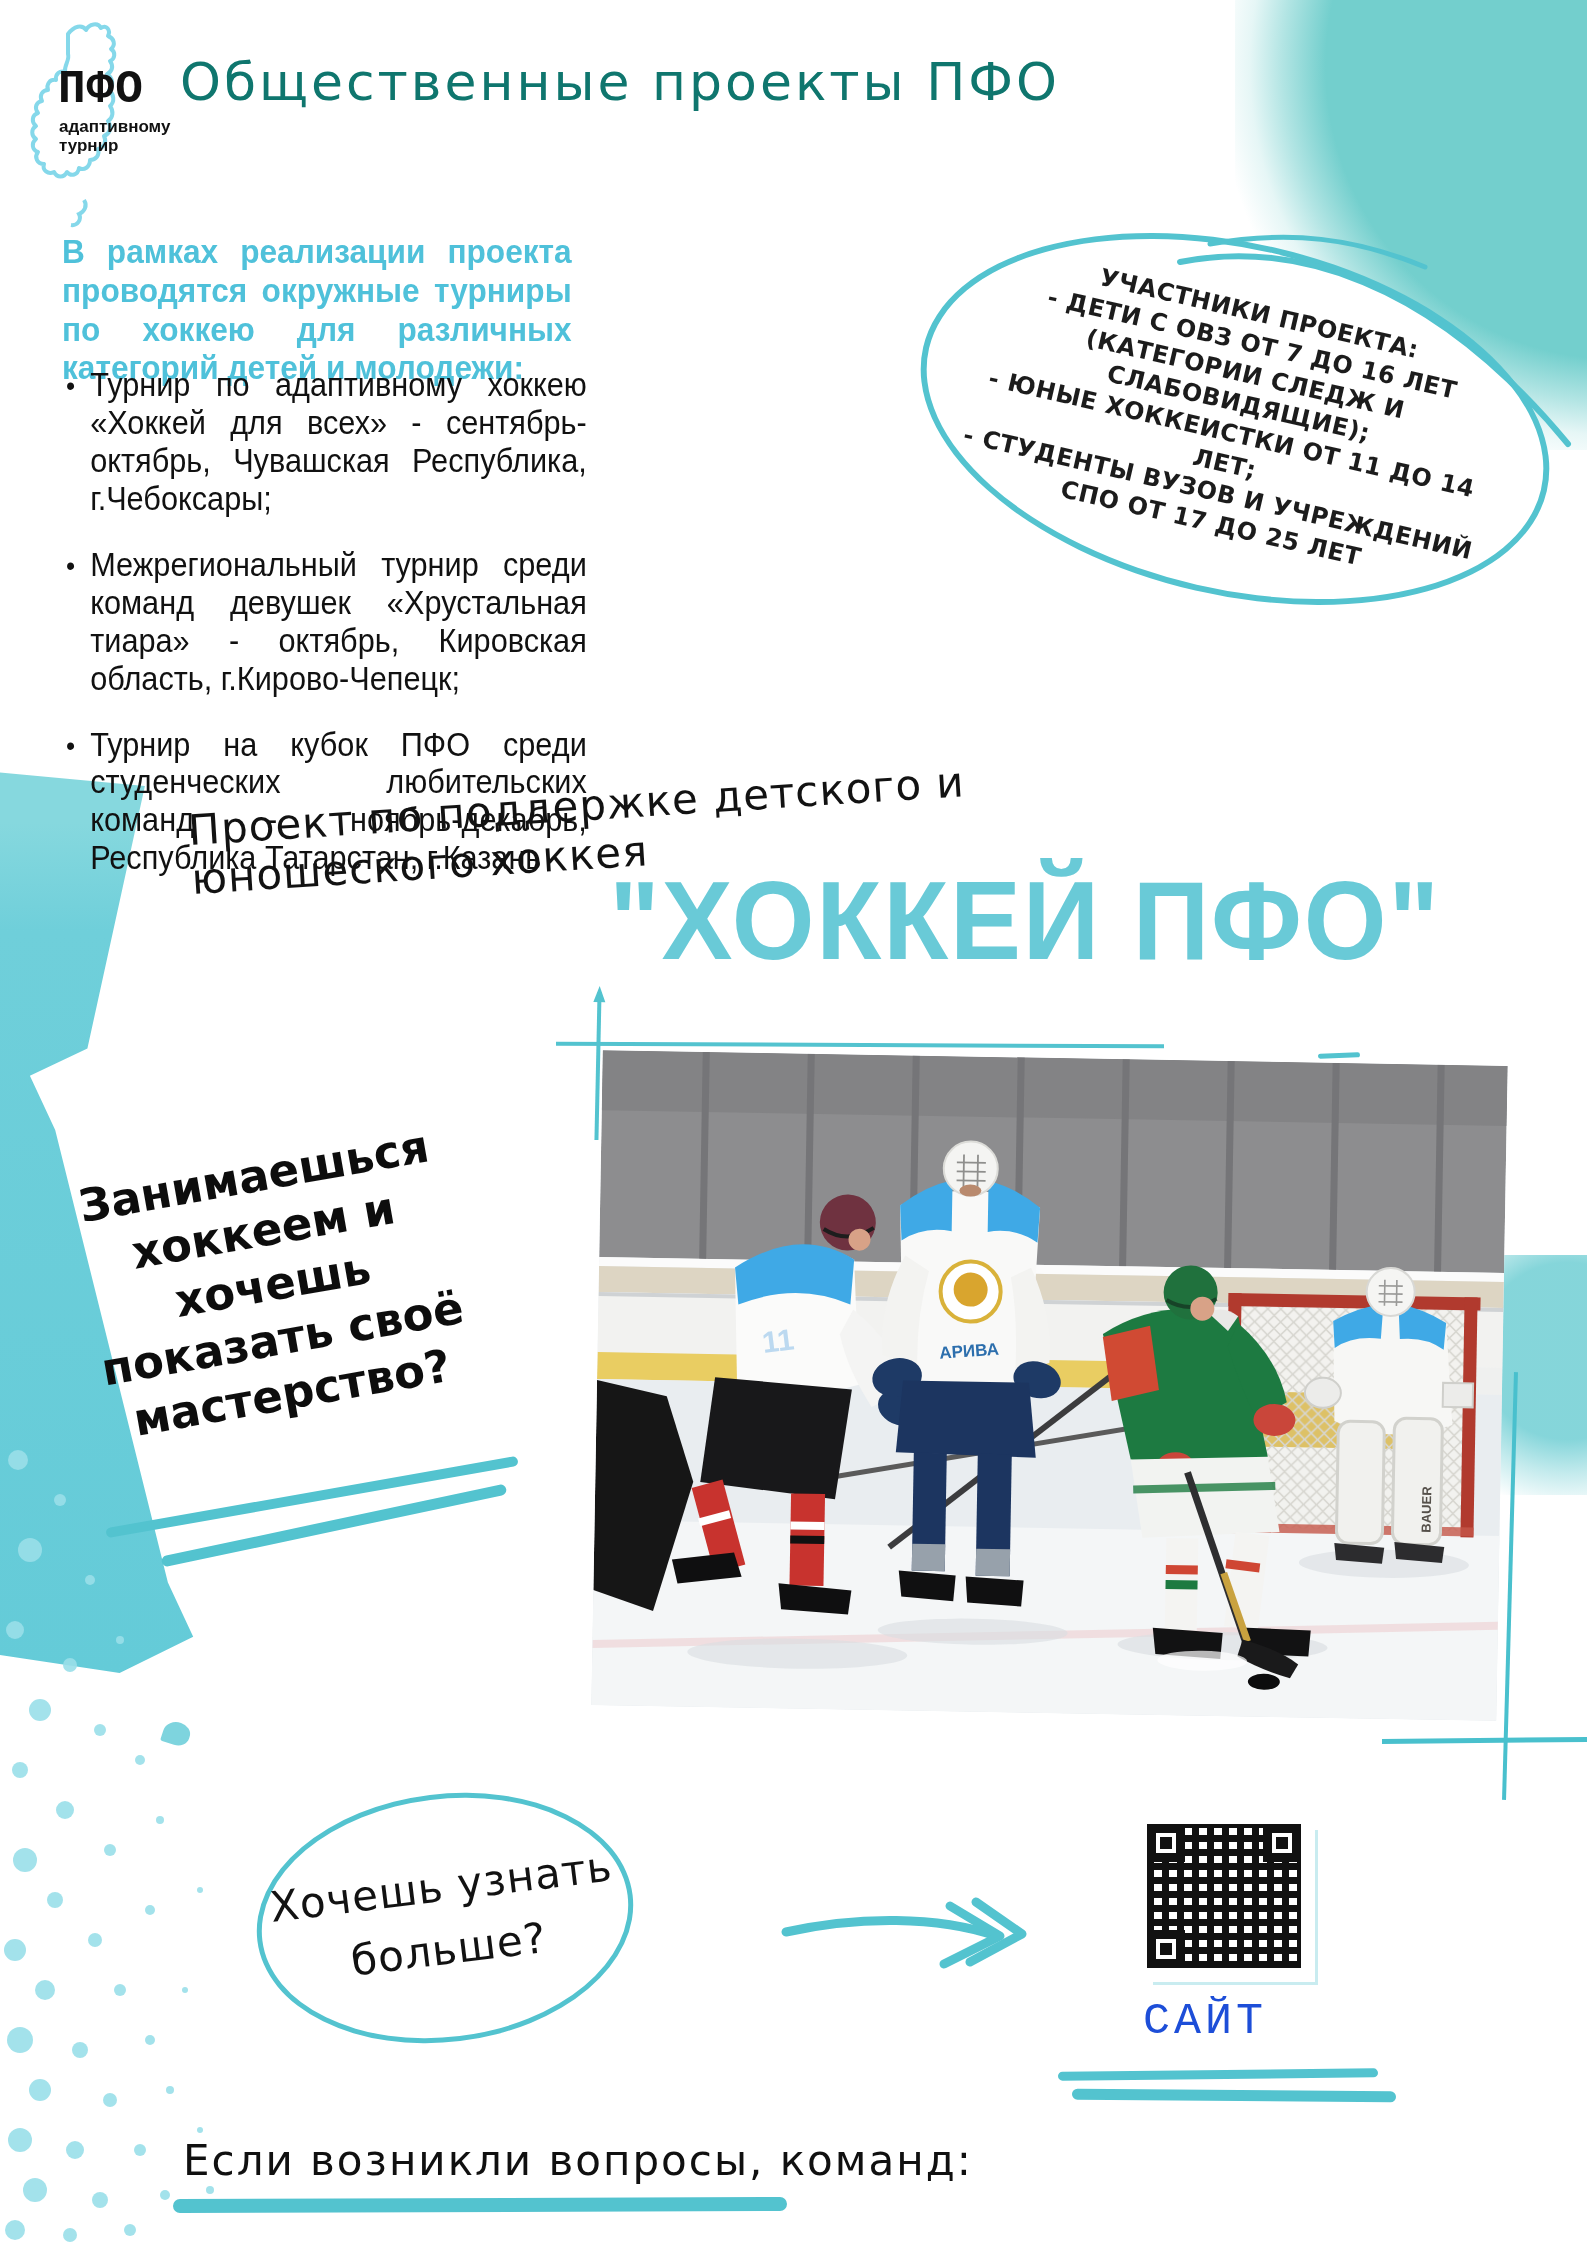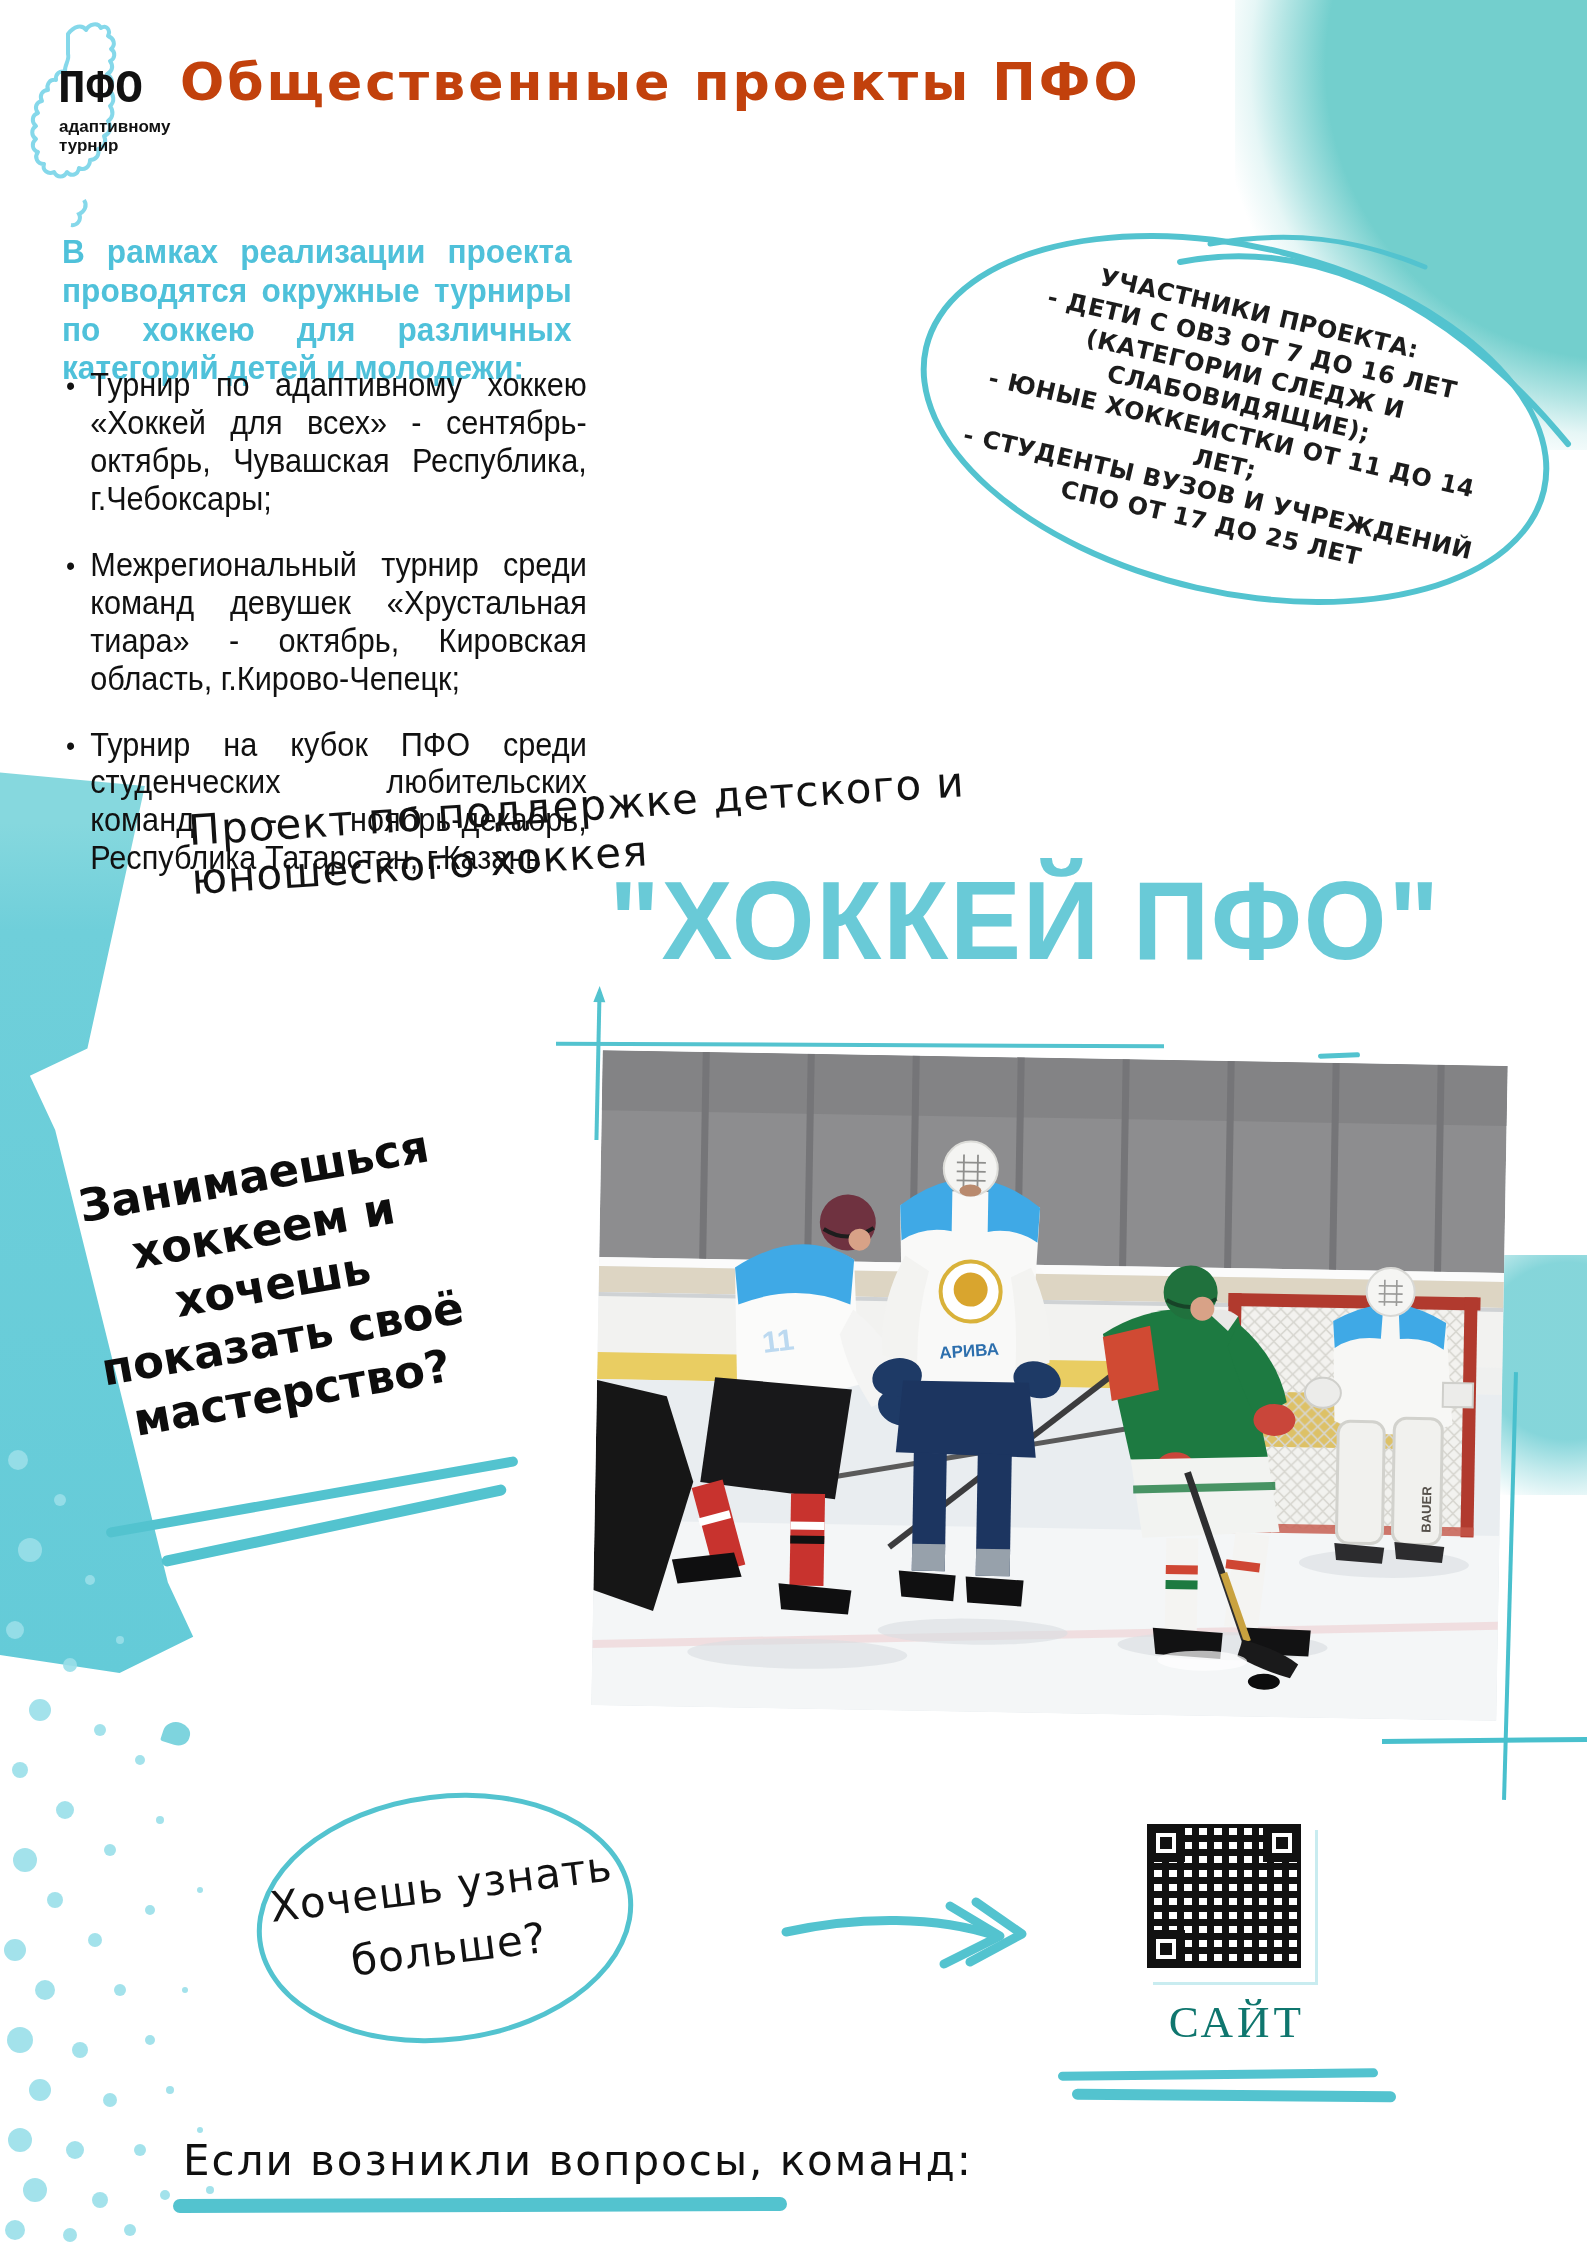--- a/index.html
+++ b/index.html
@@ -34,21 +34,21 @@
   .mark-v-tl:before{content:"";position:absolute;left:-4px;top:-12px;border:6px solid transparent;border-bottom:16px solid #53c3cf;}
   .mark-h-tl{left:556px;top:1043px;width:608px;height:4px;background:#53c3cf;transform:rotate(.25deg);}
   .mark-dash{left:1318px;top:1053px;width:42px;height:5px;background:#53c3cf;border-radius:3px;transform:rotate(-2deg);}
   .mark-v-br{left:1508px;top:1372px;width:4px;height:428px;background:#49c0cd;transform:rotate(1.6deg);}
   .mark-h-br{left:1382px;top:1738px;width:205px;height:5px;background:#49c0cd;transform:rotate(-.6deg);}
 
   
   .logo-map{left:6px;top:10px;}
   .logo-abbr{left:58px;top:64px;font-family:Liberation Mono, monospace;font-size:46px;font-weight:800;letter-spacing:1px;color:#111;}
   .logo-sub{left:59px;top:118px;font-family:"Liberation Sans",sans-serif;font-size:17px;font-weight:700;line-height:1.1;color:#111;}
-  .page-title{left:180px;top:52px;font-size:52px;letter-spacing:3px;color:#c2410c;font-weight:bold;}
+  .page-title{left:180px;top:52px;font-size:52px;letter-spacing:3px;color:#0f766e;}
 
   
   .intro{
     left:62px;top:232px;width:548px;font-family:"Liberation Sans",sans-serif;
     font-size:34px;font-weight:700;line-height:1.14;color:#4fc1da;
     transform:scaleX(.93);transform-origin:left top;text-align:justify;
   }
   .bullets{left:66px;top:366px;width:560px;transform:scaleX(.93);transform-origin:left top;}
   .bullet{position:relative;padding-left:26px;margin-bottom:28px;
     font-family:"Liberation Sans",sans-serif;font-size:33px;font-weight:500;
@@ -106,22 +106,22 @@
     position:absolute;inset:4px;
     background-image:
       repeating-linear-gradient(0deg,#111 0 7px,transparent 7px 14px),
       repeating-linear-gradient(90deg,#111 0 7px,transparent 7px 15px),
       repeating-linear-gradient(45deg,transparent 0 9px,#fff 9px 13px);
     background-blend-mode:normal;
   }
   .qr-f{position:absolute;width:38px;height:38px;border:9px solid #111;background:#fff;box-sizing:border-box;}
   .qr-f:after{content:"";position:absolute;left:4px;top:4px;width:12px;height:12px;background:#111;}
   .qr-f.tl{left:4px;top:4px;} .qr-f.tr{right:4px;top:4px;} .qr-f.bl{left:4px;bottom:4px;}
-  .qr-label{left:1143px;top:1996px;width:162px;text-align:right;
-    font-family:Liberation Serif, serif;font-size:45px;letter-spacing:4px;color:#0f766e;}
+  .qr-label{left:1143px;top:1996px;width:162px;text-align:left;
+    font-family:Liberation Mono, monospace;font-size:45px;letter-spacing:4px;color:#1d4ed8;}
   .s1{left:1058px;top:2070px;width:320px;height:9px;transform:rotate(-.6deg);}
   .s2{left:1072px;top:2090px;width:324px;height:11px;transform:rotate(.5deg);}
 
   
   .footer-line{left:183px;top:2136px;font-size:42px;letter-spacing:2px;color:#101010;}
   .footer-underline{left:173px;top:2198px;width:614px;height:14px;border-radius:8px;transform:rotate(-.2deg);}
 </style>
 </head>
 <body>
 

